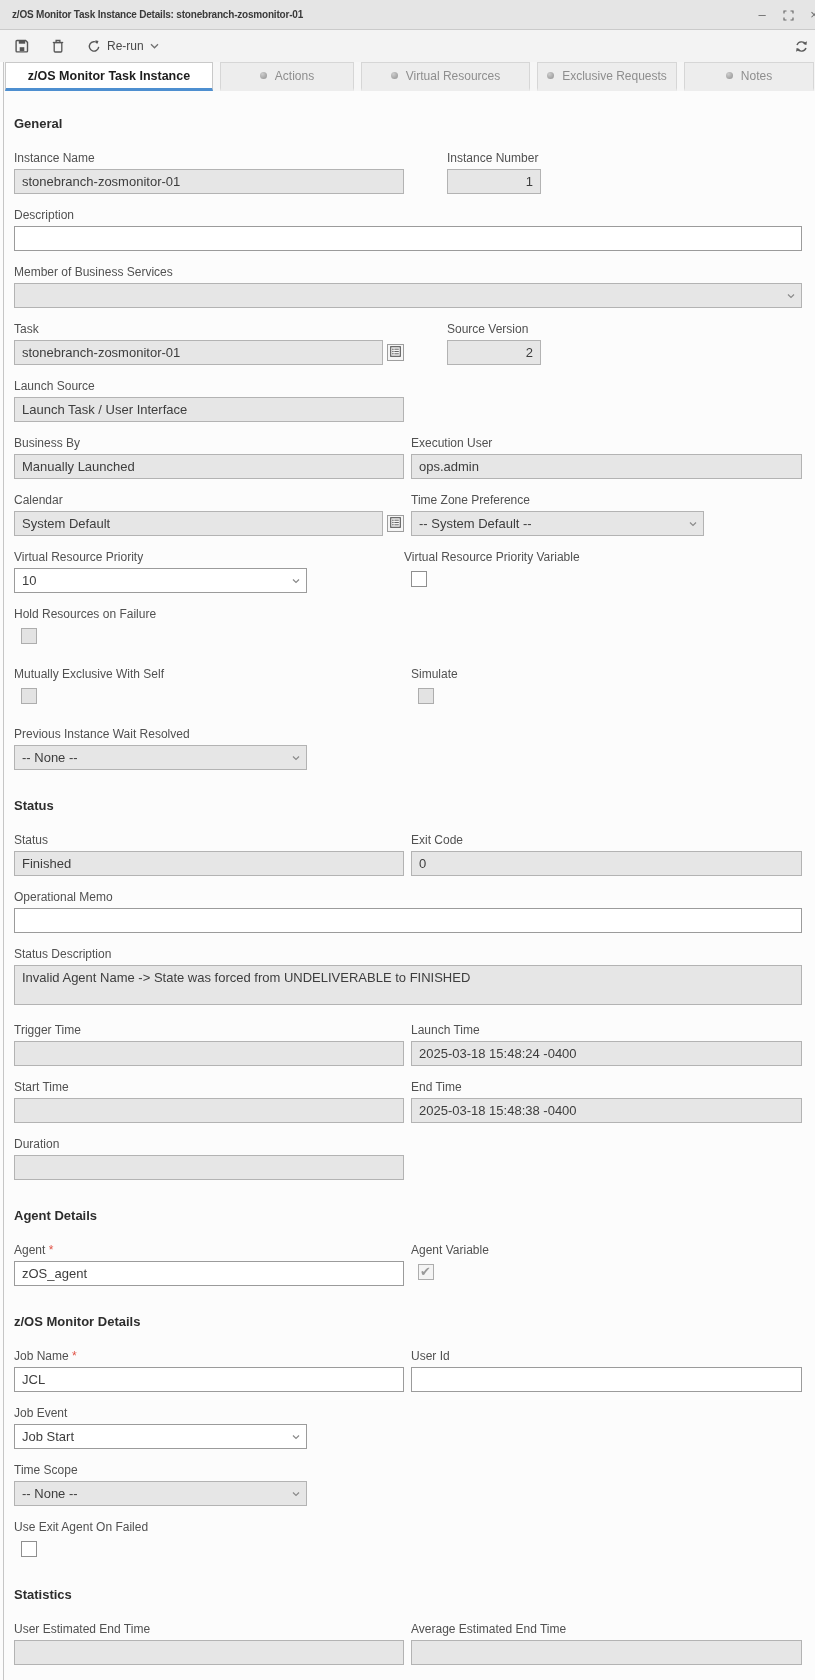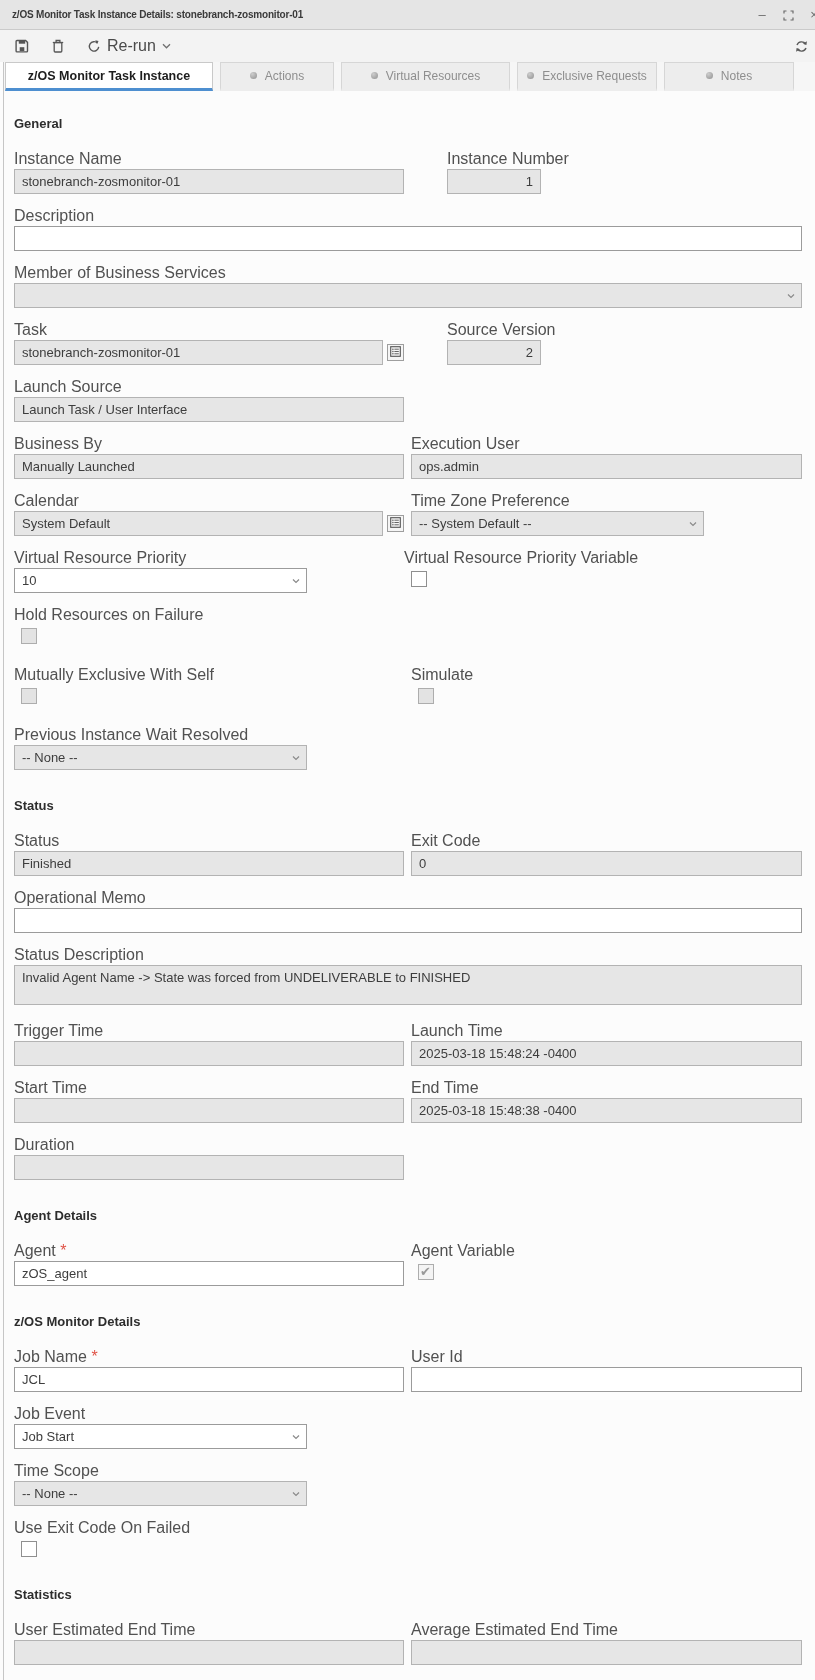--- a/index.html
+++ b/index.html
@@ -15,21 +15,21 @@
     display: flex; align-items: center; padding-left: 12px; position: relative; overflow: hidden;
   }
   .title { font-size: 10px; font-weight: bold; color: #3a3a3a; letter-spacing: -0.2px; }
   .win-controls { position: absolute; right: -6px; top: 0; height: 30px; display: flex; align-items: center; gap: 12px; }
   .wc { width: 14px; text-align: center; font-size: 13px; color: #6b6b6b; line-height: 14px; }
   .wc svg { display: block; margin: 0 auto; }
   
   .toolbar { height: 32px; background: #f3f3f3; display: flex; align-items: center; padding-left: 8px; position: relative; }
   .tbtn {
     background: none; border: none; display: flex; align-items: center; gap: 6px;
-    padding: 4px 6px; margin-right: 8px; color: #4a4a4a; font-size: 16px;
+    padding: 4px 6px; margin-right: 8px; color: #4a4a4a; font-size: 12px;
     font-family: "Liberation Sans", sans-serif; cursor: pointer;
   }
   .tbtn svg { display: block; }
   .tbtn.refresh { position: absolute; right: 0; margin-right: 0; }
   
   .panel { margin-left: 3px; border-left: 1px solid #c6c6c6; background: #fcfcfc; min-height: 1617px; }
   .tabbar { height: 29px; background: #f6f6f6; display: flex; align-items: stretch; gap: 7px; padding-left: 1px; overflow: hidden; }
   .tab {
     display: flex; align-items: center; justify-content: center; gap: 8px;
     background: #ededed; border: 1px solid #d6d6d6; border-bottom: 3px solid transparent;
@@ -41,21 +41,21 @@
   }
   .bullet { width: 7px; height: 7px; border-radius: 50%; background: radial-gradient(circle at 35% 30%, #cdcdcd, #909090); flex: none; }
   
   .content { padding: 0 13px 0 10px; }
   .section-title { font-size: 13px; font-weight: bold; color: #2d2d2d; margin: 28px 0 21px 0; }
   .section-title.first { margin-top: 25px; }
   .section-title.tight { margin-top: 26px; }
   .row { display: flex; gap: 7px; margin-bottom: 15px; }
   .row.cbrow { margin-bottom: 20px; }
   .fld { flex: none; }
-  .lbl { font-size: 16px; color: #515151; margin-bottom: 4px; line-height: 13px; white-space: nowrap; }
+  .lbl { font-size: 12px; color: #515151; margin-bottom: 4px; line-height: 13px; white-space: nowrap; }
   .req { color: #e05347; }
   .inp {
     height: 25px; width: 100%; border: 1px solid #b3b3b3; background: #e6e6e6;
     font-size: 13px; color: #3d3d3d; padding: 0 7px;
     font-family: "Liberation Sans", sans-serif; outline: none;
   }
   .inp.en { background: #ffffff; border-color: #9b9b9b; }
   .inp.num { text-align: right; }
   textarea.inp { height: 40px; resize: none; padding-top: 4px; line-height: 15px; }
   .selwrap { position: relative; }
@@ -140,21 +140,21 @@
     </span>
   </button>
 </div>
 
 <div class="panel">
 
   <div class="tabbar">
     <div class="tab active" style="width:208px">
       <span>z/OS Monitor Task Instance</span>
     </div>
-    <div class="tab" style="width:114px">
+    <div class="tab" style="width:134px">
       <span class="bullet"></span>
       <span>Actions</span>
     </div>
     <div class="tab" style="width:169px">
       <span class="bullet"></span>
       <span>Virtual Resources</span>
     </div>
     <div class="tab" style="width:140px">
       <span class="bullet"></span>
       <span>Exclusive Requests</span>
@@ -427,21 +427,21 @@
           <input type="text" class="inp" readonly="" value="-- None --" style="">
           <span class="caret"><svg width="8" height="5" viewBox="0 0 8 5">
                 <path d="M1 1 L4 4 L7 1" fill="none" stroke="#8a8a8a" stroke-width="1.2"></path>
               </svg></span>
         </div>
       </div>
     </div>
 
     <div class="row cbrow">
       <div class="fld w-l">
-        <div class="lbl">Use Exit Code On Failed</div>
+        <div class="lbl">Use Exit Agent On Failed</div>
         <span class="cb en" data-checked="false"></span>
       </div>
     </div>
 
     <div class="section-title tight">Statistics</div>
 
     <div class="row">
       <div class="fld w-l">
         <div class="lbl">User Estimated End Time</div>
         <input type="text" class="inp" readonly="" value="" style="">

